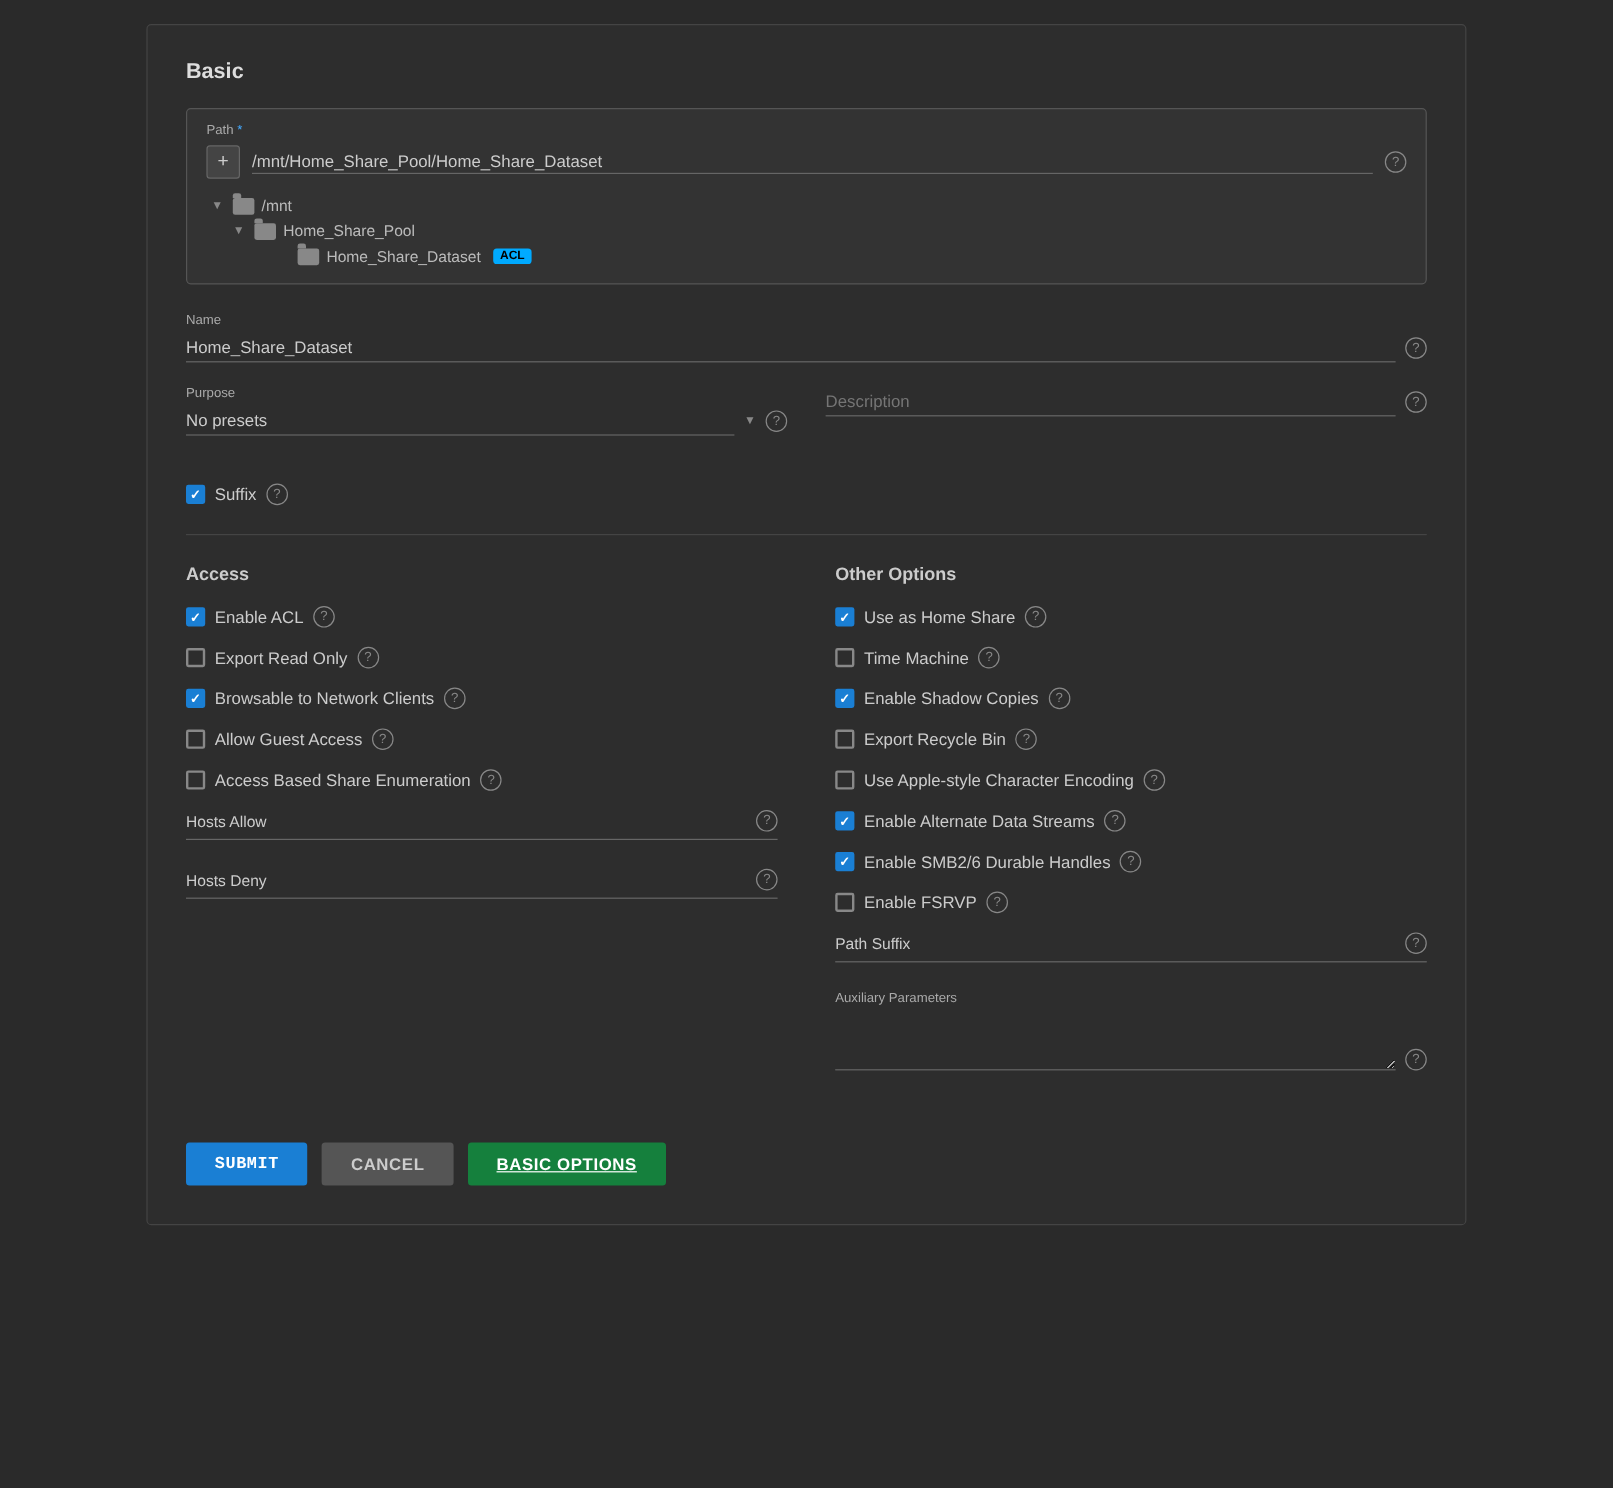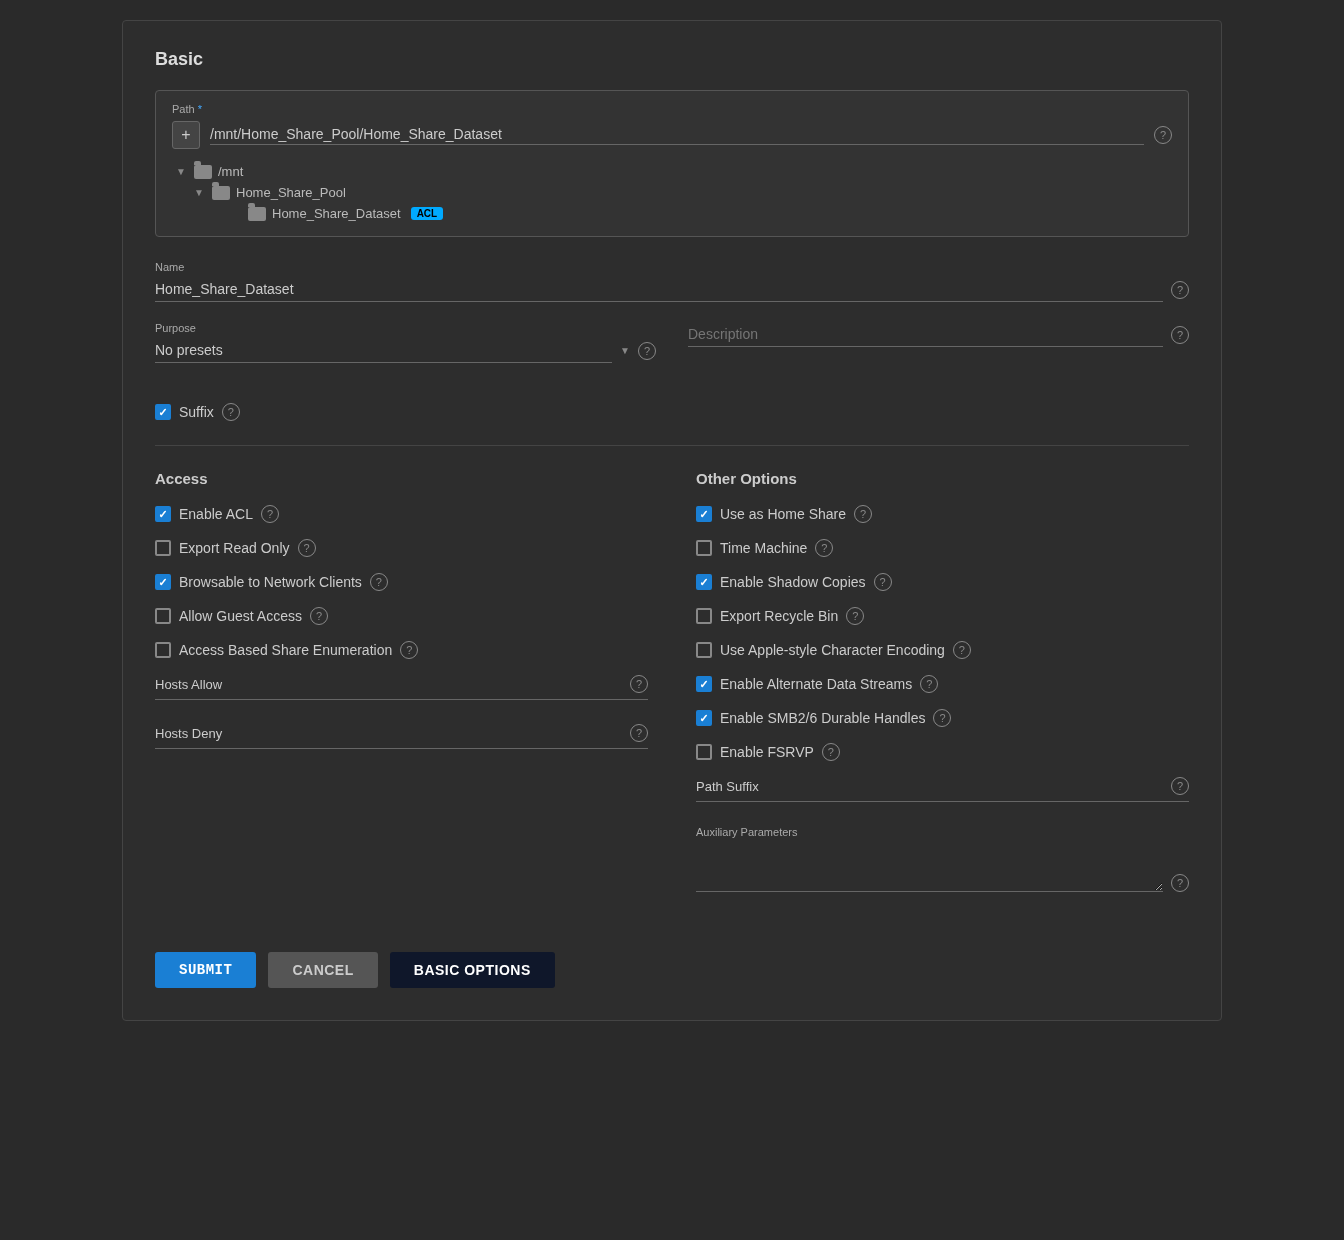--- a/index.html
+++ b/index.html
@@ -247,22 +247,23 @@
     .btn-submit {
       background: #1a7fd4;
       color: white;
       font-family: Liberation Mono, monospace;
     }
     .btn-cancel {
       background: #555;
       color: #ccc;
     }
     .btn-basic-options {
-      background: #0f172a;
+      background: #15803d;
       color: white;
+      text-decoration: underline;
     }
     .divider-line {
       border: none;
       border-top: 1px solid #444;
       margin: 24px 0;
     }
   </style>
 </head>
 <body>
 

